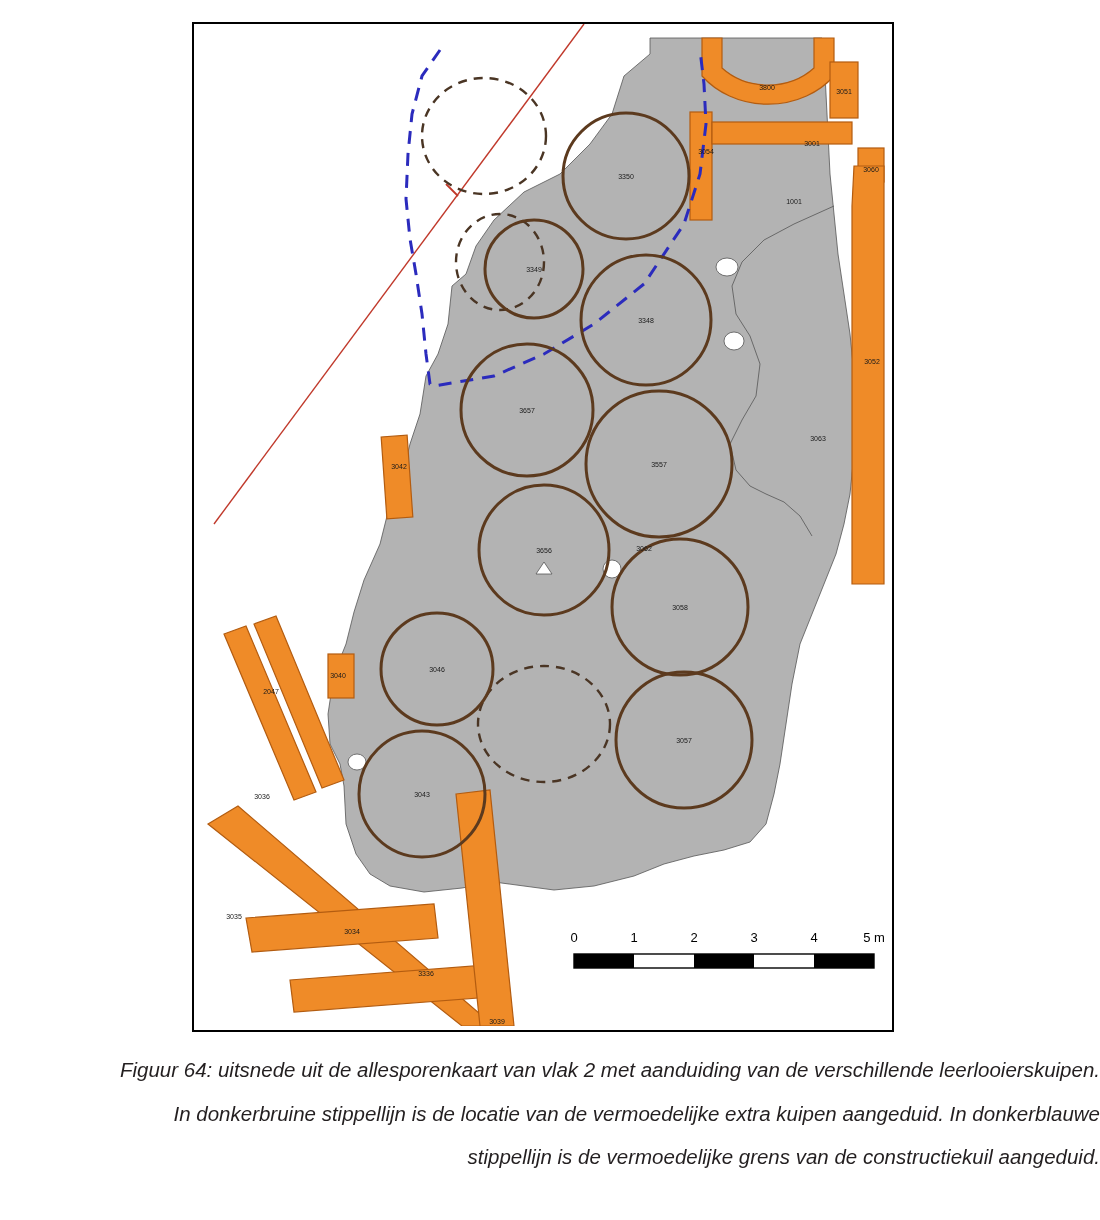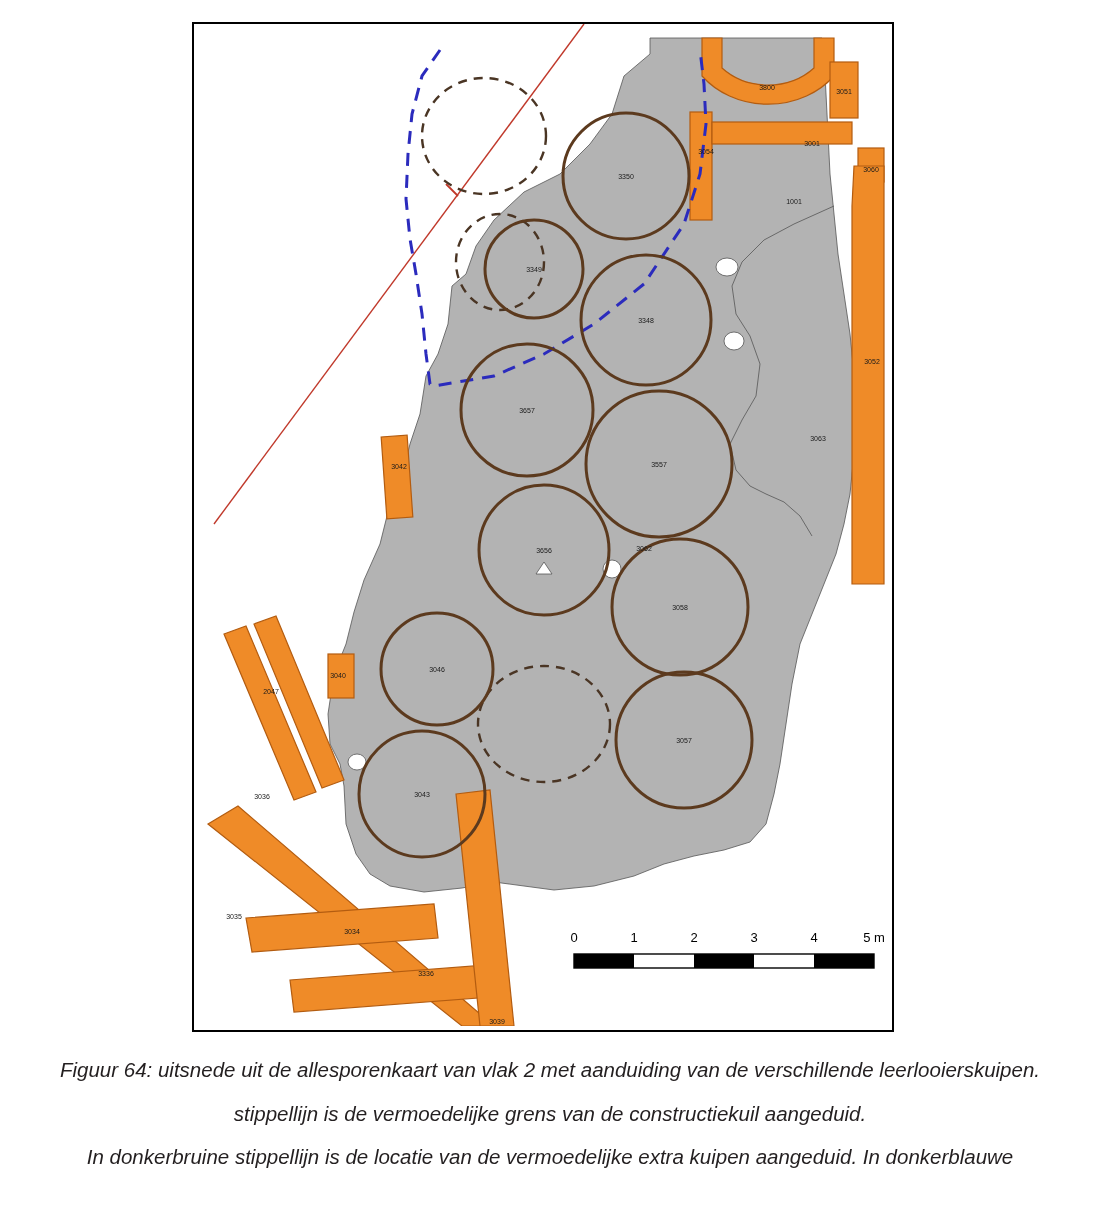--- a/index.html
+++ b/index.html
@@ -3,21 +3,21 @@
 <meta charset="utf-8">
 <style>
   html,body{margin:0;padding:0;background:#ffffff;}
   body{width:1100px;height:1220px;font-family:"Liberation Sans",sans-serif;position:relative;}
   #figure-wrap{position:absolute;left:0;top:0;width:1100px;height:1220px;}
   #map-frame{position:absolute;left:192px;top:22px;width:698px;height:1006px;border:2px solid #000;background:#fff;overflow:hidden;}
   svg#map-svg{display:block;width:694px;height:1002px;}
   .sp-label{font-size:7px;fill:#1a1a1a;font-family:"Liberation Sans",sans-serif;text-anchor:middle;}
   .scale-num{font-size:13px;fill:#000;font-family:"Liberation Sans",sans-serif;text-anchor:middle;}
   #caption{position:absolute;left:0;top:1055px;width:1100px;text-align:center;}
-  #caption p{margin:0 0 14px 0;font-style:italic;font-size:20.5px;color:#231f20;line-height:1.45;font-family:"Liberation Sans",sans-serif;}
+  #caption p{margin:0 0 14px 0;font-style:italic;font-size:20.5px;color:#231f20;line-height:1.45;font-family:"Liberation Sans",sans-serif;text-align:right;}
   .cap-line{display:block;}
 </style>
 </head>
 <body>
 
 <div id="figure-wrap">
 
   <div id="map-frame">
     <svg id="map-svg" viewBox="0 0 694 1002">
 
@@ -133,20 +133,20 @@
           </g>
       </g>
     </svg>
   </div>
 
   <div id="caption">
     <p>
         <span class="cap-line">Figuur 64: uitsnede uit de allesporenkaart van vlak 2 met aanduiding van de verschillende leerlooierskuipen.</span>
       </p>
     <p>
-        <span class="cap-line">stippellijn is de vermoedelijke grens van de constructiekuil aangeduid.</span>
+        <span class="cap-line">In donkerbruine stippellijn is de locatie van de vermoedelijke extra kuipen aangeduid. In donkerblauwe</span>
       </p>
     <p>
-        <span class="cap-line">In donkerbruine stippellijn is de locatie van de vermoedelijke extra kuipen aangeduid. In donkerblauwe</span>
+        <span class="cap-line">stippellijn is de vermoedelijke grens van de constructiekuil aangeduid.</span>
       </p>
   </div>
 
 </div>
 
 </body></html>

